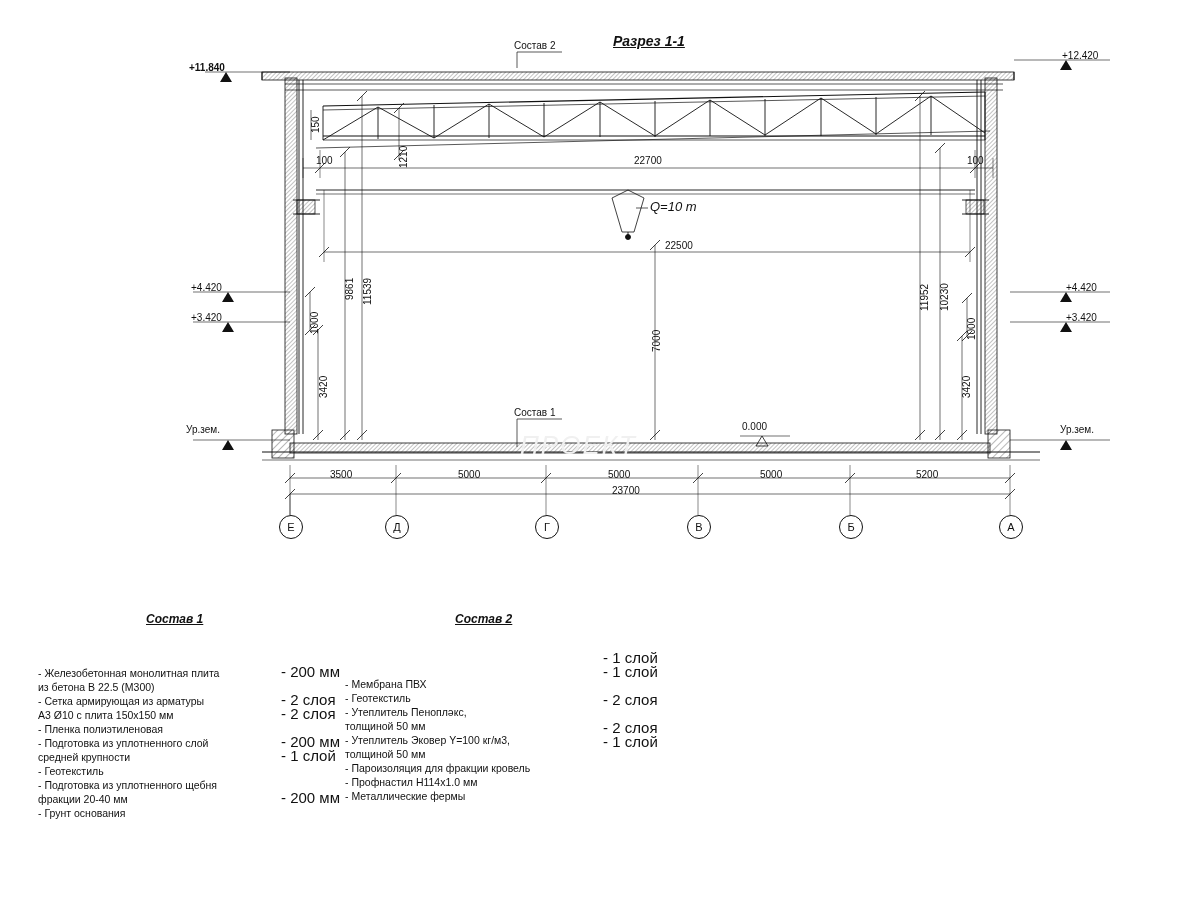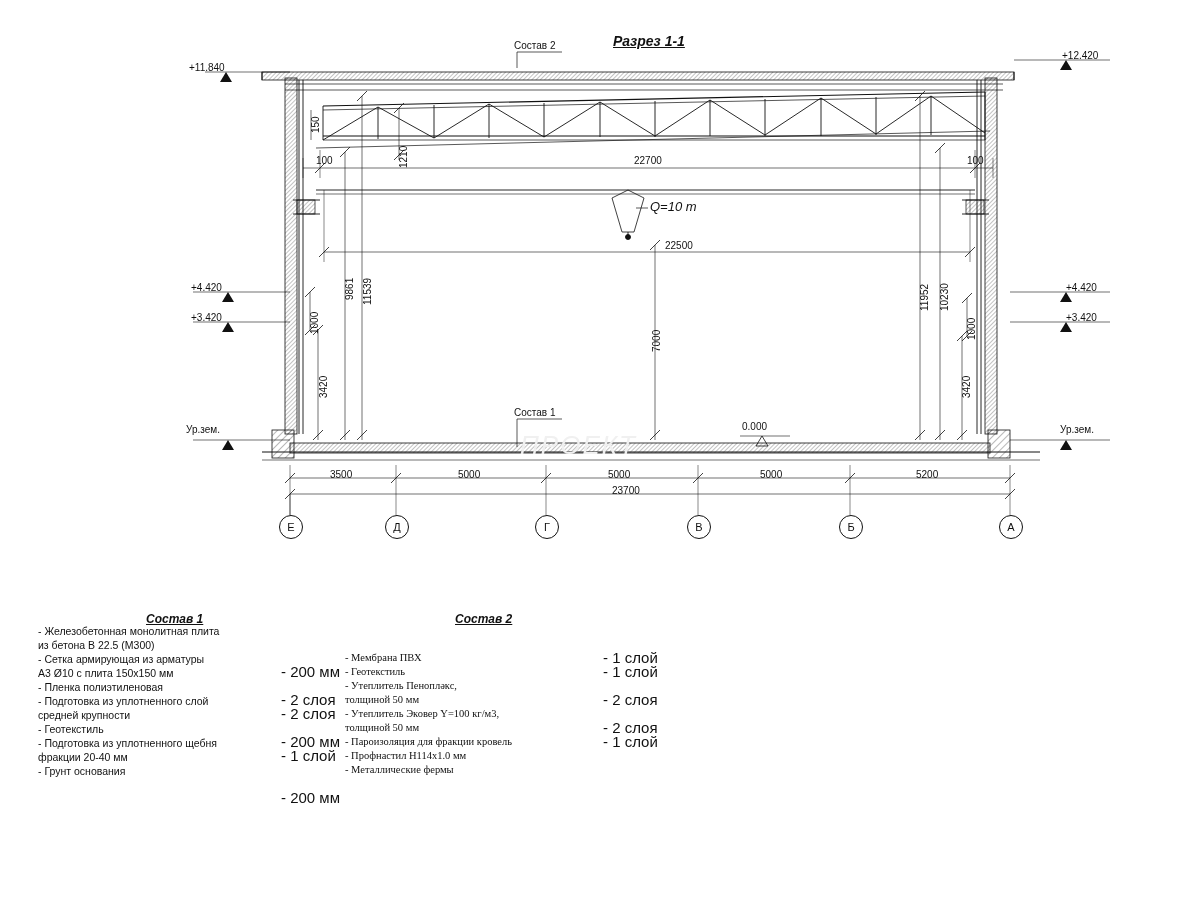--- a/index.html
+++ b/index.html
@@ -278,21 +278,21 @@
     </g>
   </svg>
 
   <div class="watermark">ПРОЕКТ</div>
 
   <div class="abs title" style="left:613px; top:33px;">Разрез 1-1</div>
 
   <div class="abs txt" style="left:514px; top:40px;">Состав 2</div>
   <div class="abs txt" style="left:514px; top:407px;">Состав 1</div>
 
-  <div class="abs txt" style="left:189px; top:62px;">+11.840</div>
+  <div class="abs txt" style="left:189px; top:62px;font-weight:bold;">+11.840</div>
   <div class="abs txt" style="left:1062px; top:50px;">+12.420</div>
   <div class="abs txt" style="left:191px; top:282px;">+4.420</div>
   <div class="abs txt" style="left:191px; top:312px;">+3.420</div>
   <div class="abs txt" style="left:1066px; top:282px;">+4.420</div>
   <div class="abs txt" style="left:1066px; top:312px;">+3.420</div>
   <div class="abs txt" style="left:186px; top:424px;">Ур.зем.</div>
   <div class="abs txt" style="left:1060px; top:424px;">Ур.зем.</div>
   <div class="abs txt" style="left:742px; top:421px;">0.000</div>
 
   <div class="abs txt ital" style="left:650px; top:201px; font-size:13px;">Q=10 т</div>
@@ -322,42 +322,42 @@
   <div class="abs txt" style="left:612px; top:485px;">23700</div>
 
   <div class="abs axis-circle" style="left:279px; top:515px;">Е</div>
   <div class="abs axis-circle" style="left:385px; top:515px;">Д</div>
   <div class="abs axis-circle" style="left:535px; top:515px;">Г</div>
   <div class="abs axis-circle" style="left:687px; top:515px;">В</div>
   <div class="abs axis-circle" style="left:839px; top:515px;">Б</div>
   <div class="abs axis-circle" style="left:999px; top:515px;">А</div>
 
   <div class="abs sub-title" style="left:146px; top:612px;">Состав 1</div>
-  <div class="abs legend-list" style="left:38px; top:624px;">
+  <div class="abs legend-list" style="left:38px; top:666px;">
     <div>- Железобетонная  монолитная плита</div>
     <div>  из бетона В 22.5 (М300)</div>
     <div>- Сетка армирующая из арматуры</div>
     <div>  А3 Ø10 с плита 150х150 мм</div>
     <div>- Пленка полиэтиленовая</div>
     <div>- Подготовка из уплотненного слой</div>
     <div>  средней крупности</div>
     <div>- Геотекстиль</div>
     <div>- Подготовка из уплотненного щебня</div>
     <div>  фракции 20-40 мм</div>
     <div>- Грунт основания</div>
   </div>
   <div class="abs qty-list" style="left:281px; top:665px;">- 200 мм</div>
   <div class="abs qty-list" style="left:281px; top:693px;">- 2 слоя</div>
   <div class="abs qty-list" style="left:281px; top:707px;">- 2 слоя</div>
   <div class="abs qty-list" style="left:281px; top:735px;">- 200 мм</div>
   <div class="abs qty-list" style="left:281px; top:749px;">- 1 слой</div>
   <div class="abs qty-list" style="left:281px; top:791px;">- 200 мм</div>
 
   <div class="abs sub-title" style="left:455px; top:612px;">Состав 2</div>
-  <div class="abs legend-list" style="left:345px; top:651px;font-family:Liberation Serif, serif;">
+  <div class="abs legend-list" style="left:345px; top:677px;">
     <div>- Мембрана ПВХ</div>
     <div>- Геотекстиль</div>
     <div>- Утеплитель Пенопләкс,</div>
     <div>  толщиной 50 мм</div>
     <div>- Утеплитель Эковер Y=100 кг/м3,</div>
     <div>  толщиной 50 мм</div>
     <div>- Пароизоляция для фракции кровель</div>
     <div>- Профнастил Н114х1.0 мм</div>
     <div>- Металлические фермы</div>
   </div>

